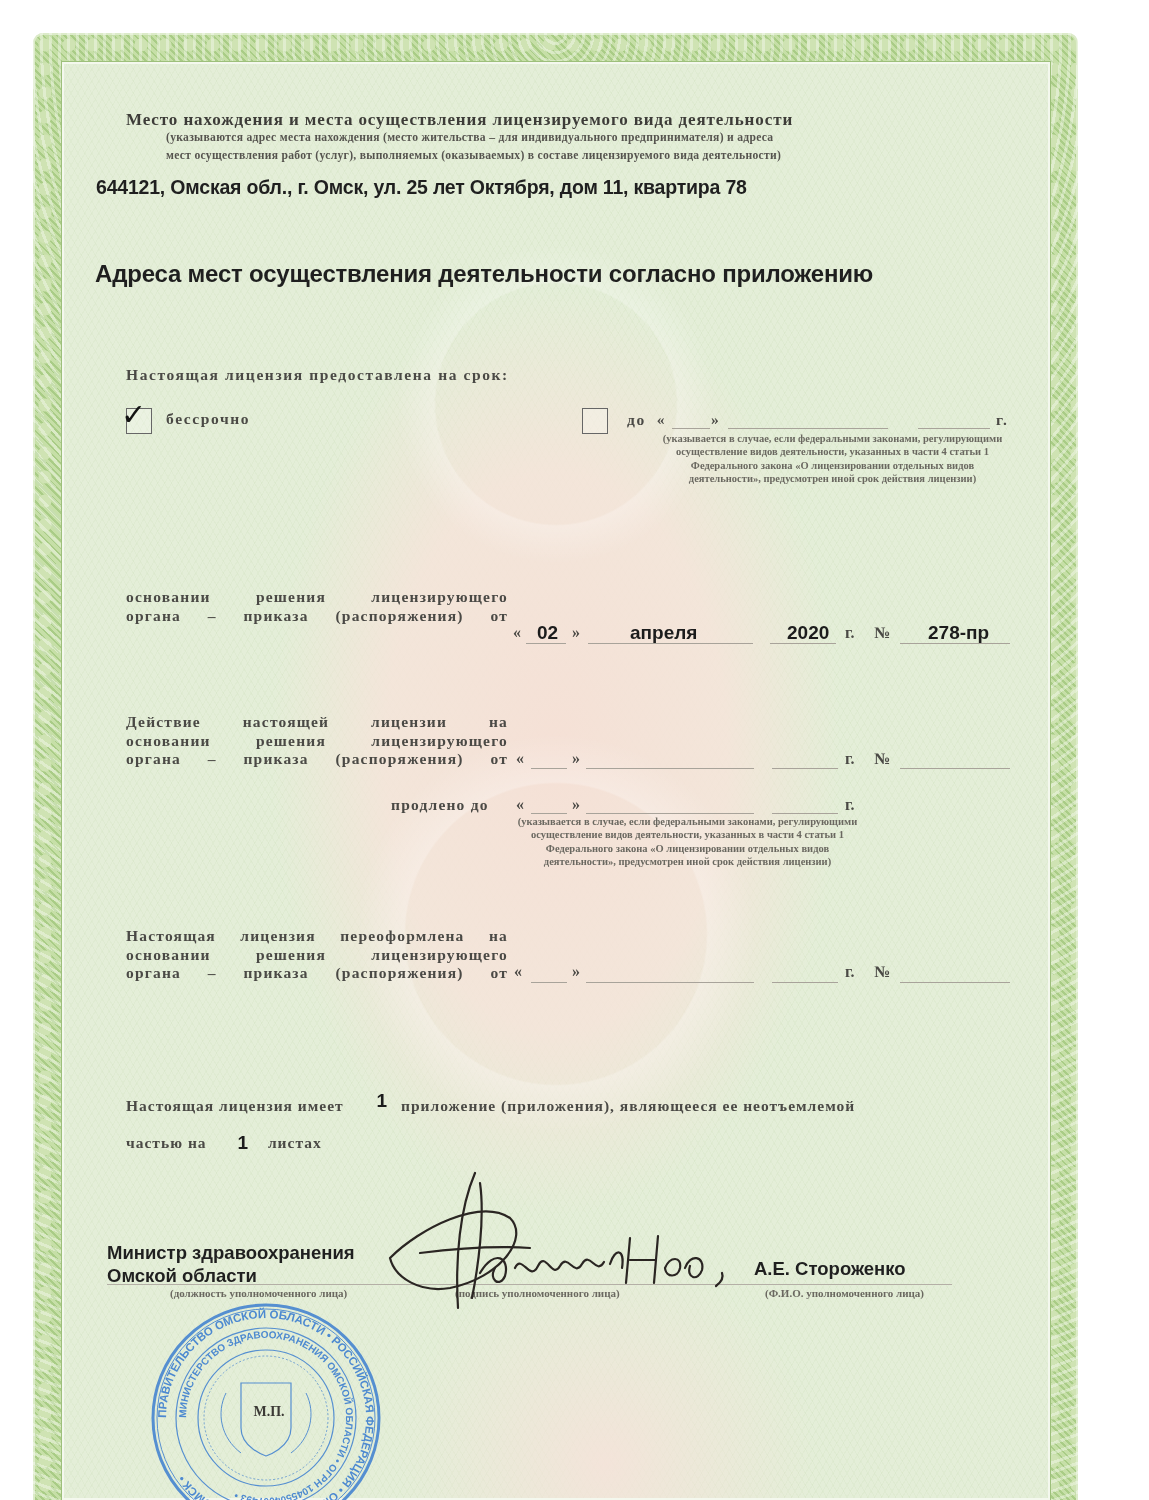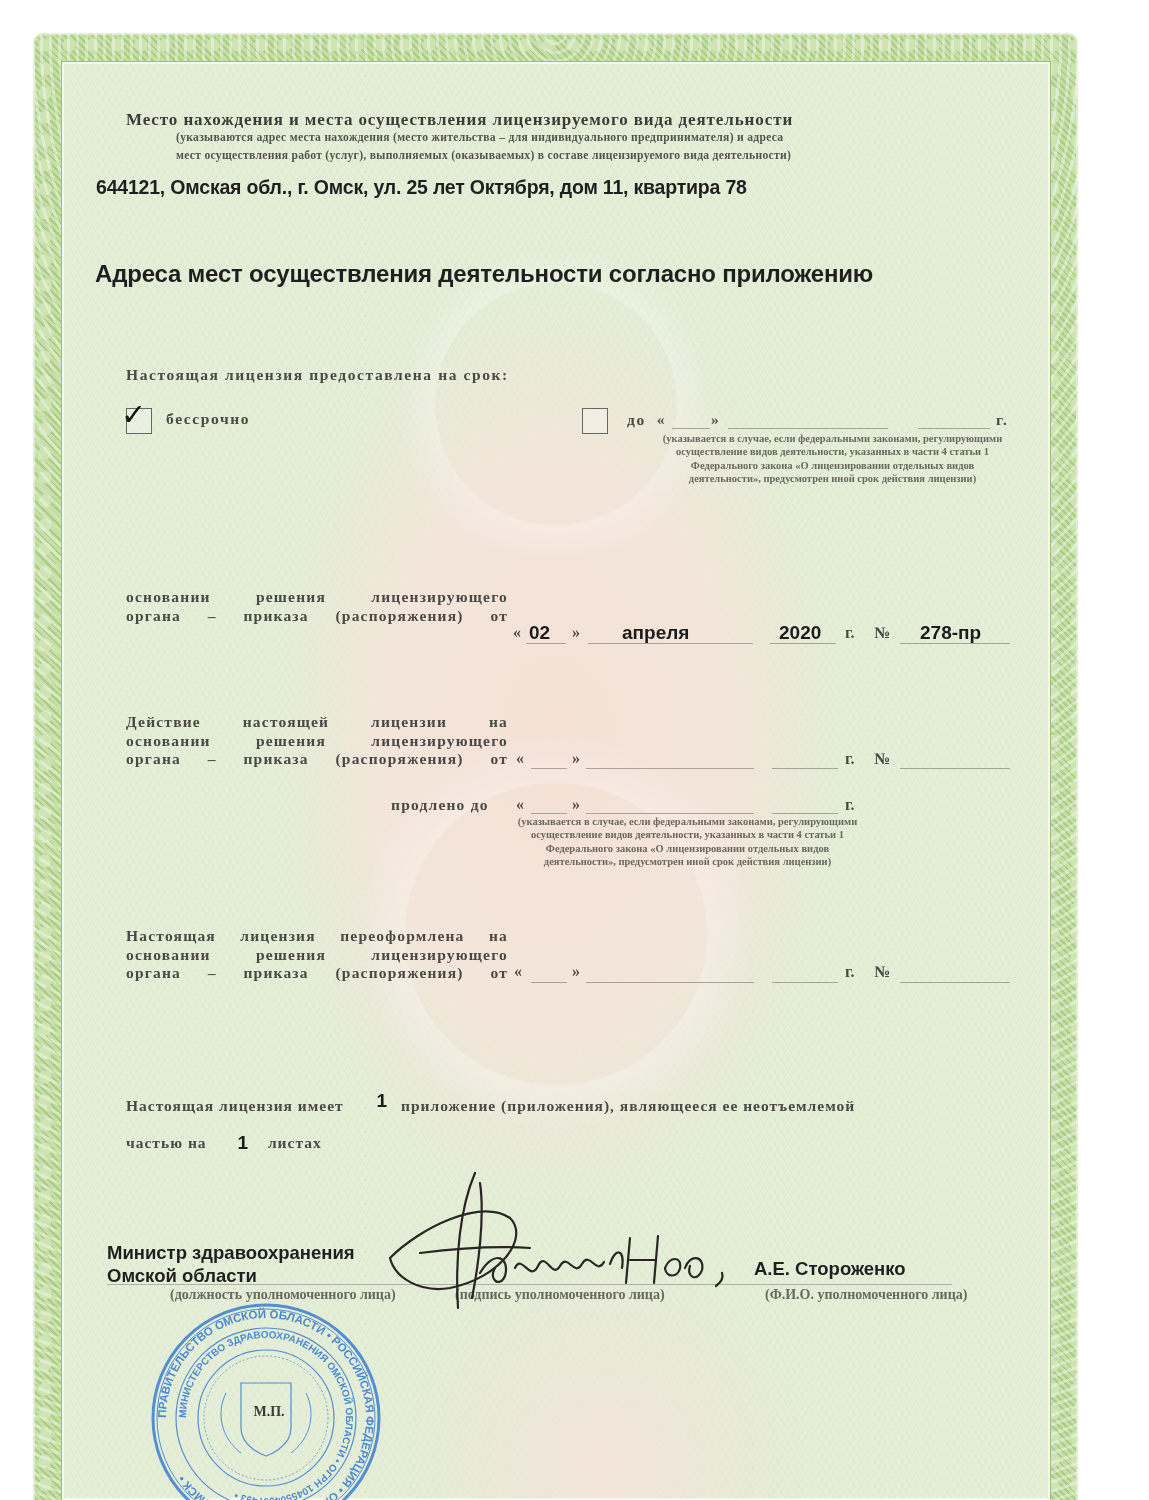--- a/index.html
+++ b/index.html
@@ -38,21 +38,21 @@
       content: ""; position: absolute; inset: 0;
       background:
         radial-gradient(circle at 50% 340px, transparent 120px, rgba(255,255,255,0.25) 122px, transparent 160px),
         radial-gradient(circle at 50% 870px, transparent 150px, rgba(255,255,255,0.25) 152px, transparent 200px);
       pointer-events: none;
     }
 
     .abs { position: absolute; white-space: nowrap; }
 
     .hdr-title { left: 126px; top: 110px; font-size: 17px; font-weight: bold; letter-spacing: 0.9px; color: #3d3c38; }
-    .hdr-sub { left: 136px; font-size: 11.6px; font-weight: bold; color: #55534e; letter-spacing: 0.3px; padding-left: 40px; }
+    .hdr-sub { left: 126px; font-size: 11.6px; font-weight: bold; color: #55534e; letter-spacing: 0.3px; padding-left: 40px; }
     .hdr-sub.l1 { top: 131px; }
     .hdr-sub.l2 { top: 149px; }
 
     .sans-b { font-family: "Liberation Sans", sans-serif; font-weight: bold; color: #1f1f1f; }
     .address { left: 96px; top: 176px; font-size: 19.5px; letter-spacing: -0.2px; }
     .sites { left: 95px; top: 260px; font-size: 24px; letter-spacing: -0.2px; }
 
     .label { font-size: 15.5px; font-weight: bold; letter-spacing: 1.6px; color: #4a4945; }
     .term-title { left: 126px; top: 366px; }
 
@@ -70,28 +70,28 @@
     .uline { position: absolute; height: 1px; background: #a8a39a; }
 
     .note { font-size: 10.5px; font-weight: bold; color: #6a6860; text-align: center; line-height: 13.4px; white-space: normal; }
     .note1 { left: 660px; top: 432px; width: 345px; }
     .note2 { left: 515px; top: 815px; width: 345px; }
 
     .block { left: 126px; font-size: 15.5px; font-weight: bold; color: #4a4945; line-height: 18.6px; letter-spacing: 1.2px; }
     .block .ln { display: block; text-align: justify; text-align-last: justify; width: 382px; }
 
     .glyph { position: absolute; font-size: 16px; font-weight: bold; color: #4a4945; }
-    .fill { position: absolute; font-family: "Liberation Sans", sans-serif; font-weight: bold; font-size: 19px; color: #1c1c1c; }
+    .fill { position: absolute; font-family: "Liberation Sans", sans-serif; font-weight: bold; font-size: 19px; color: #1c1c1c; margin-left: 8px; }
 
     .attach { left: 126px; top: 1094px; }
     .attach-2 { left: 126px; top: 1131px; }
 
     .sign-pos { left: 107px; top: 1241px; font-size: 18.5px; line-height: 23px; white-space: normal; width: 290px; }
     .sign-name { left: 754px; top: 1258px; font-size: 18.5px; }
-    .caption { font-size: 14px; font-weight: bold; color: #6a6860; }
+    .caption { font-size: 11px; font-weight: bold; color: #6a6860; }
 
     .signature { position: absolute; left: 360px; top: 1168px; width: 380px; height: 160px; }
     .stamp { position: absolute; left: 146px; top: 1298px; width: 240px; height: 240px; }
   </style>
 </head>
 <body>
 
 <div class="frame"></div>
 <div class="paper"></div>
 

